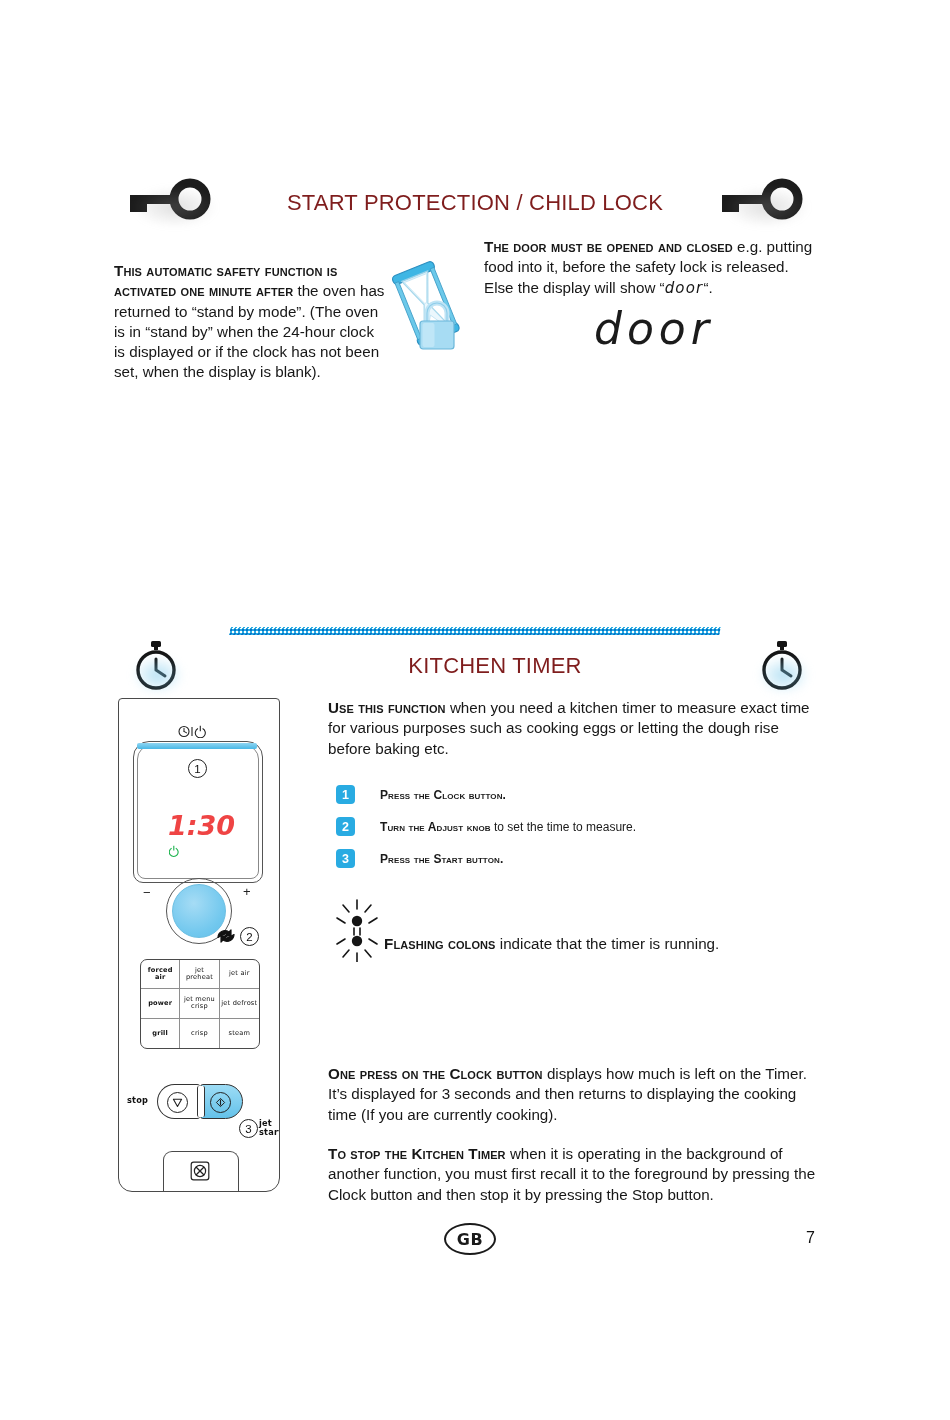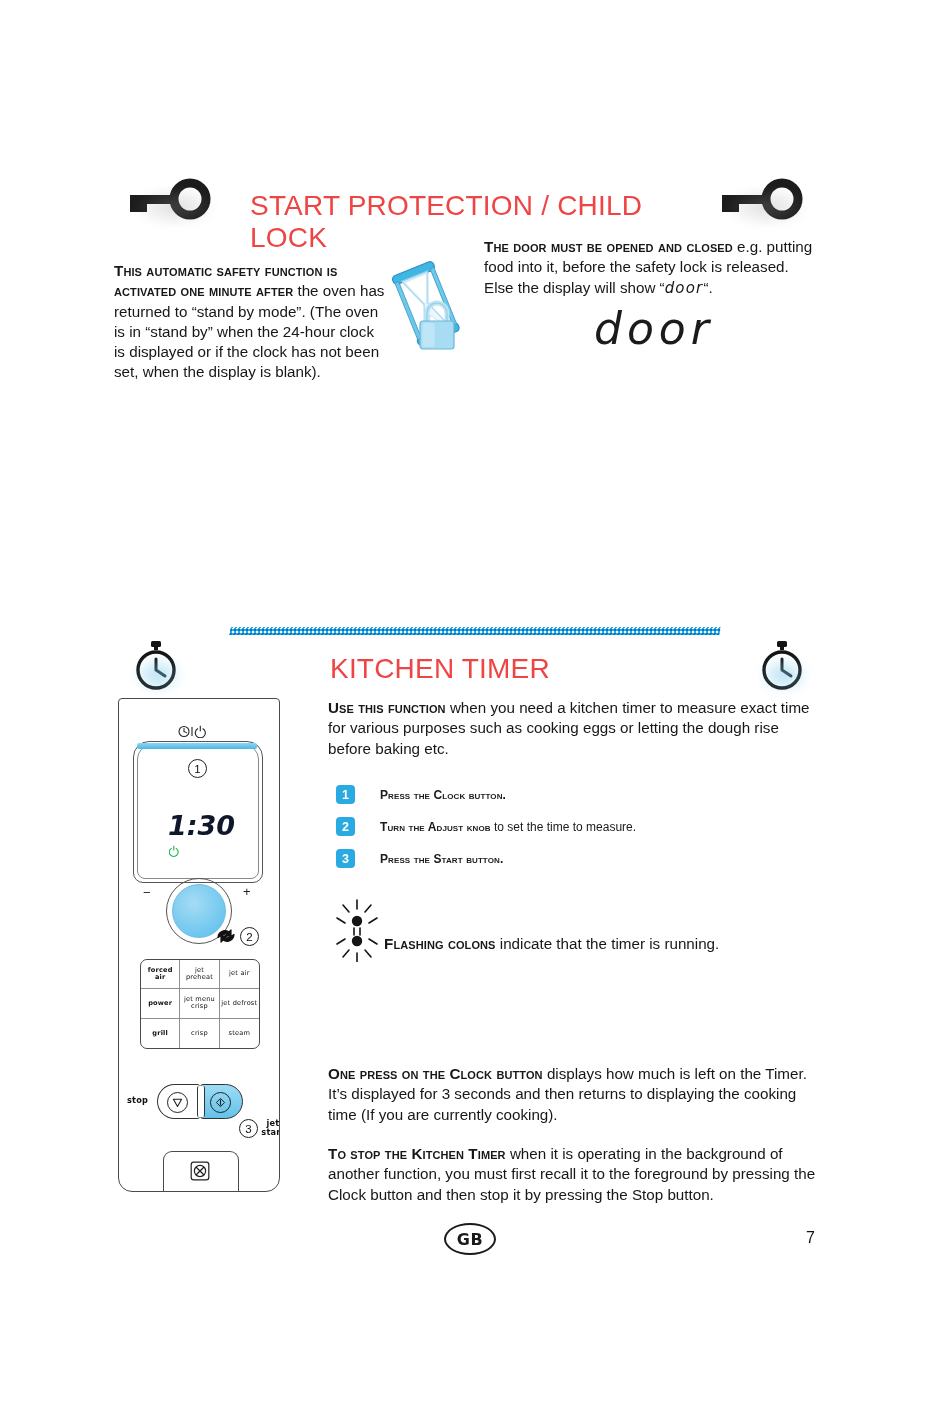--- a/index.html
+++ b/index.html
@@ -32,24 +32,25 @@
   }
   .body-txt {
     font-size: 15.2px;
     line-height: 20.3px;
     color: #171717;
     text-align: left;
   }
 
   
   .section-title {
-    font-size: 28px;
+    font-size: 22px;
     letter-spacing: .2px;
-    color: #ef4444;
+    color: #7f1d1d;
     font-weight: 400;
+    text-align: center;
   }
 
   
   .key-icon { position: absolute; width: 96px; height: 54px; }
   .key-glow {
     position: absolute;
     left: 8px; top: 10px;
     width: 86px; height: 42px;
     background: radial-gradient(ellipse at 50% 50%, rgba(150,150,150,.30), rgba(150,150,150,0) 70%);
     filter: blur(3px);
@@ -148,21 +149,21 @@
     width: 120px; height: 6px;
     background: linear-gradient(180deg, #8fd5f2, #49b8e6);
     border-radius: 2px;
   }
   .lcd-value {
     position: absolute;
     font-family: "DejaVu Sans", sans-serif;
     font-style: italic;
     font-weight: 700;
     font-size: 27px;
-    color: #0f172a;
+    color: #ef4444;
     letter-spacing: 0px;
   }
   .callout {
     position: absolute;
     width: 17px; height: 17px;
     border-radius: 50%;
     border: 1.2px solid #222;
     background: #fff;
     font-size: 11.5px;
     display: flex;
@@ -257,21 +258,20 @@
     display: flex; align-items: center; justify-content: center;
   }
   .lbl-small {
     position: absolute;
     font-size: 8.2px;
     font-weight: 700;
     font-family: "DejaVu Sans", sans-serif;
     color: #111;
     line-height: 9px;
     letter-spacing: .2px;
-    text-align: center;
   }
   .door-btn {
     position: absolute;
     left: 44px; top: 452px;
     width: 74px; height: 40px;
     border: 1.3px solid #4a4a4a;
     border-radius: 9px 9px 0 0;
     border-bottom: none;
     background: #fff;
   }

